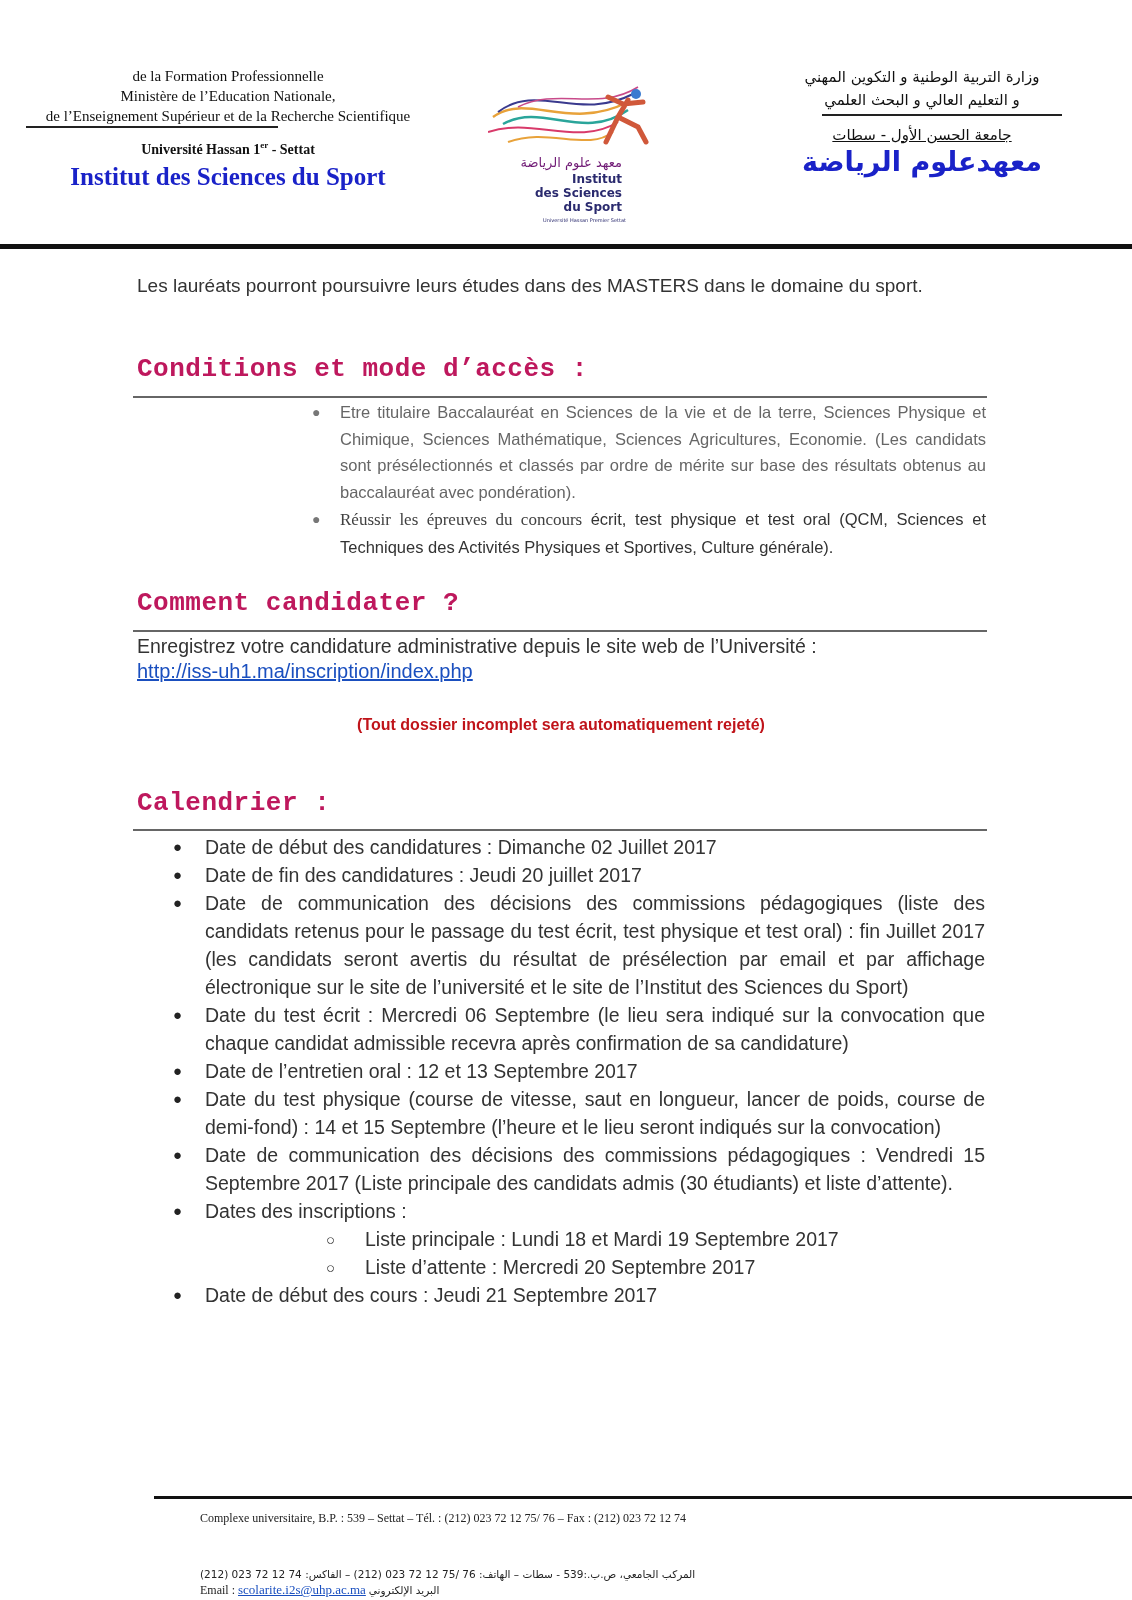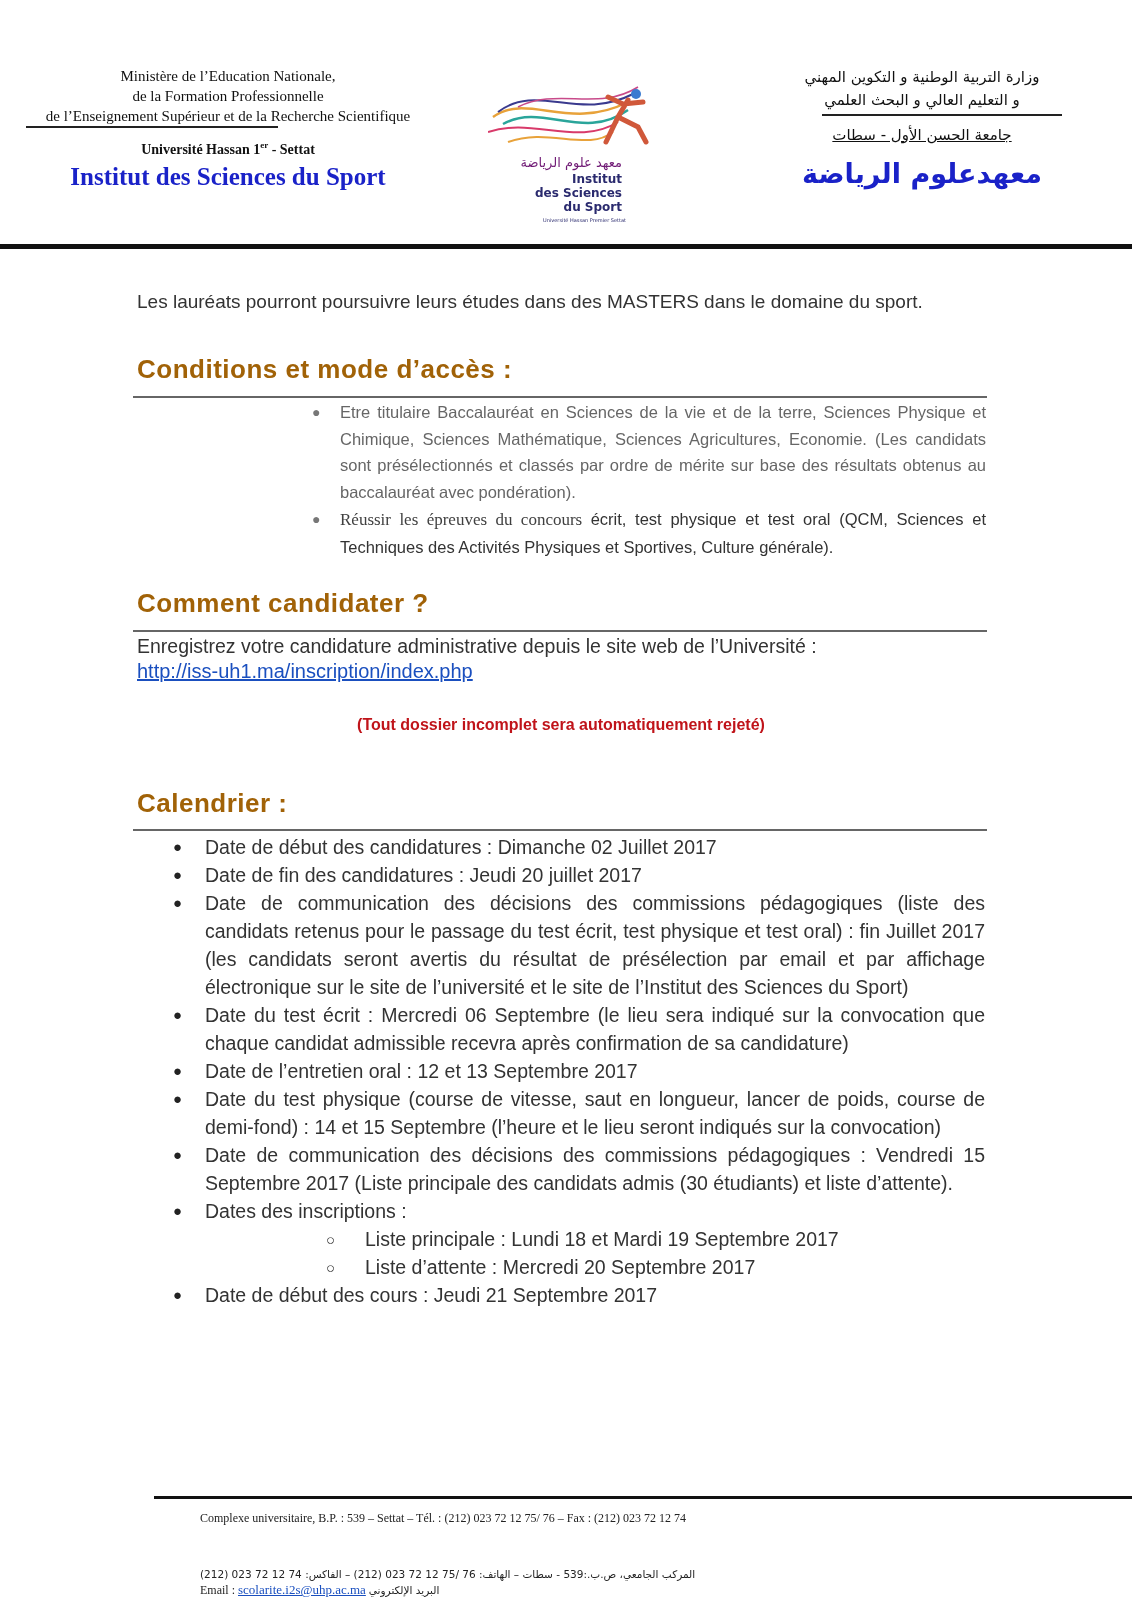--- a/index.html
+++ b/index.html
@@ -13,27 +13,27 @@
   .hdr-fr .univ sup { font-size: 9px; }
   .hdr-fr .inst { font-size: 25px; font-weight: bold; color: #1a22c8; margin-top: 6px; }
   .logo { left: 488px; top: 72px; width: 170px; height: 160px; }
   .logo .ar { position: absolute; right: 36px; top: 83px; font-family: "DejaVu Sans", sans-serif; font-size: 13px; font-weight: normal; color: #701a75; direction: rtl; }
   .logo .txt { position: absolute; right: 36px; top: 100px; text-align: right; font-family: "DejaVu Sans", sans-serif; font-weight: bold; font-size: 12px; line-height: 14px; color: #2a2a6e; }
   .logo .small { position: absolute; right: 32px; top: 145px; font-family: "DejaVu Sans", sans-serif; font-size: 5px; color: #2a2a6e; }
   .hdr-ar { left: 782px; top: 66px; width: 280px; text-align: center; font-family: "DejaVu Sans", sans-serif; direction: rtl; color: #111; }
   .hdr-ar .l { font-size: 15px; line-height: 23px; }
   .hdr-ar .uline { height: 1.5px; background: #222; width: 240px; margin: 2px 0 0 10px; }
   .hdr-ar .univ { font-size: 15px; margin-top: 10px; text-decoration: underline; }
-  .hdr-ar .inst { font-size: 27px; font-weight: bold; color: #1a22c8; margin-top: 14px; }
+  .hdr-ar .inst { font-size: 27px; font-weight: bold; color: #1a22c8; margin-top: 2px; }
   .hdr-rule { left: 0; top: 244px; width: 1132px; height: 5px; background: #111; }
 
   
   .body { font-family: "Liberation Sans", sans-serif; color: #333; }
   .para { left: 137px; width: 850px; font-size: 19px; line-height: 28px; text-align: justify; }
-  .h2 { left: 137px; font-family: Liberation Sans, sans-serif; font-weight: bold; font-size: 26px; color: #a16207; letter-spacing: 0.5px; }
+  .h2 { left: 137px; font-family: Liberation Mono, monospace; font-weight: bold; font-size: 26px; color: #be185d; letter-spacing: 0.5px; }
   .rule { left: 133px; width: 854px; height: 1.5px; background: #666; }
   ul.cond { margin: 0; padding: 0; list-style: none; }
   ul.cond li { position: relative; padding-left: 0; font-size: 16.5px; line-height: 26.5px; color: #666; text-align: justify; }
   ul.cond li .b { position: absolute; left: -28px; top: 0; color: #777; font-size: 14px; }
   .serif-part { font-family: "Liberation Serif", serif; color: #404040; font-size: 17px; }
   .dark-part { color: #333; }
   .link { color: #1a4fbf; text-decoration: underline; font-size: 20px; }
   .warn { left: 0; width: 1132px; text-align: center; color: #c0141a; font-weight: bold; font-size: 16px; }
   ul.cal { margin: 0; padding: 0; list-style: none; }
   ul.cal > li { position: relative; font-size: 19.5px; line-height: 28px; color: #333; text-align: justify; }
@@ -45,22 +45,22 @@
   
   .foot-rule { left: 154px; top: 1496px; width: 978px; height: 3px; background: #111; }
   .foot { left: 200px; top: 1510px; width: 720px; text-align: left; font-family: "Liberation Serif", serif; font-size: 12px; line-height: 16px; color: #222; }
   .foot .email a { color: #1a4fbf; text-decoration: underline; font-size: 13px; }
   .foot .arline { direction: rtl; margin-top: 40px; }
 </style>
 </head>
 <body>
 
 <div class="abs hdr-fr">
+  <div class="l">de la Formation Professionnelle</div>
   <div class="l">Ministère de l’Education Nationale,</div>
-  <div class="l">de la Formation Professionnelle</div>
   <div class="l">de l’Enseignement Supérieur et de la Recherche Scientifique</div>
   <div class="uline"></div>
   <div class="univ"><span>Université Hassan 1</span><sup>er</sup><span> - Settat</span></div>
   <div class="inst">Institut des Sciences du Sport</div>
 </div>
 
 <div class="abs logo">
   <svg width="170" height="90" viewBox="0 0 170 90" style="position:absolute;left:0;top:0">
     <path d="M5 45 C40 20, 80 60, 140 30" stroke="#e8a23a" stroke-width="2.5" fill="none"></path>
     <path d="M10 40 C50 10, 90 50, 145 22" stroke="#3a3a8e" stroke-width="2" fill="none"></path>
@@ -83,21 +83,21 @@
 <div class="abs hdr-ar">
   <div class="l">وزارة التربية الوطنية و التكوين المهني</div>
   <div class="l">و التعليم العالي و البحث العلمي</div>
   <div class="uline"></div>
   <div class="univ">جامعة الحسن الأول - سطات</div>
   <div class="inst">معهدعلوم الرياضة</div>
 </div>
 
 <div class="abs hdr-rule"></div>
 
-<div class="abs body para" style="top:288px">Les lauréats pourront poursuivre leurs études dans des MASTERS dans le domaine du sport.</div>
+<div class="abs body para" style="top:272px">Les lauréats pourront poursuivre leurs études dans des MASTERS dans le domaine du sport.</div>
 
 <div class="abs h2" style="top:354px">Conditions et mode d’accès :</div>
 <div class="abs rule" style="top:396px"></div>
 <div class="abs body" style="left:340px; top:399px; width:646px;">
   <ul class="cond">
     <li><span class="b">●</span><span>Etre titulaire Baccalauréat en Sciences de la vie et de la terre, Sciences Physique et Chimique, Sciences Mathématique, Sciences Agricultures, Economie. (Les candidats sont présélectionnés et classés par ordre de mérite sur base des résultats obtenus au baccalauréat avec pondération).</span></li>
     <li style="margin-top:1px"><span class="b">●</span><span class="serif-part">Réussir les épreuves du concours </span><span class="dark-part">écrit, test physique et test oral (QCM, Sciences et Techniques des Activités Physiques et Sportives, Culture générale).</span></li>
   </ul>
 </div>
 

